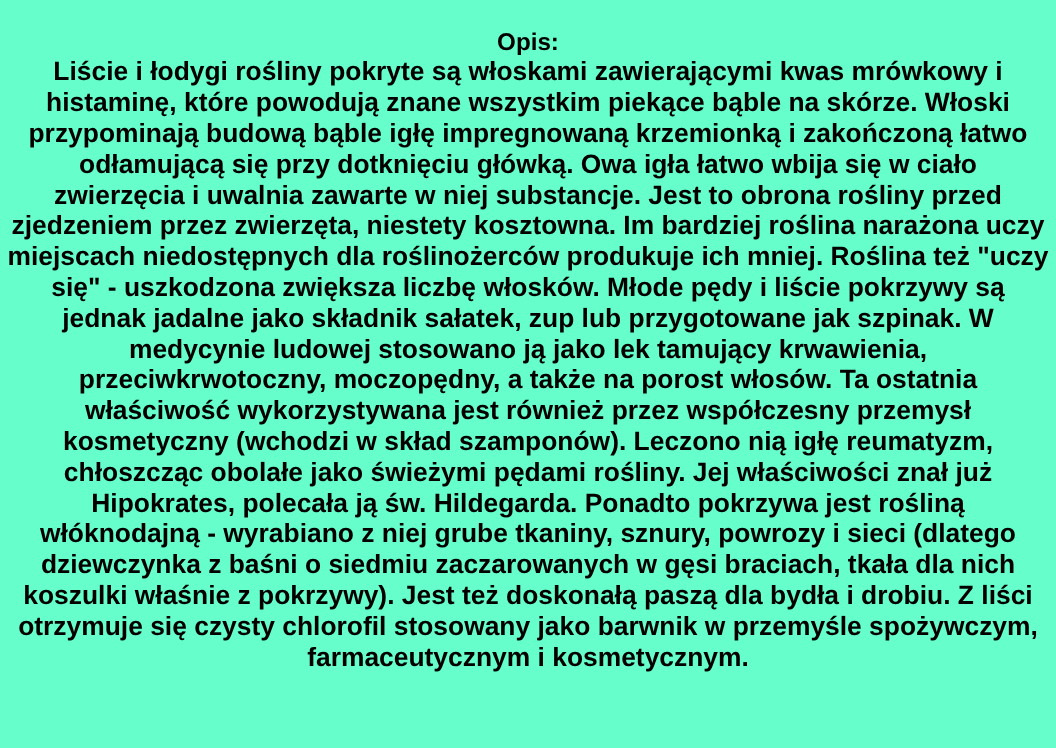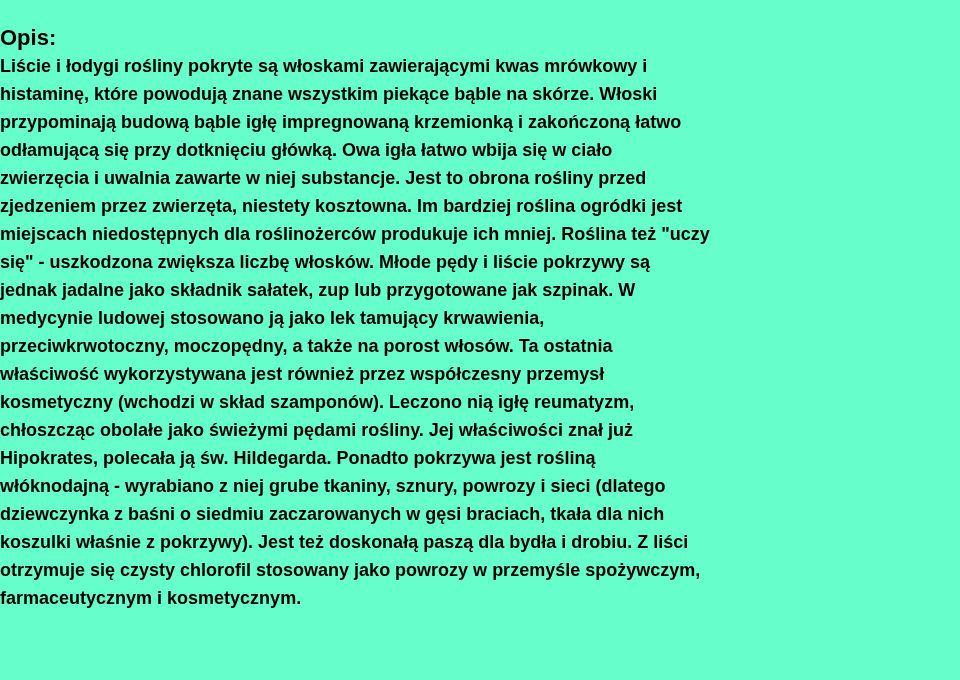--- a/index.html
+++ b/index.html
@@ -10,55 +10,55 @@
     width: 960px;
     height: 680px;
     background: #66ffcc;
     overflow: hidden;
   }
   .page {
     box-sizing: border-box;
     width: 960px;
     height: 680px;
     padding-top: 24px;
-    text-align: left;
+    text-align: center;
     font-family: "Liberation Sans", sans-serif;
     font-weight: 700;
     color: #000000;
   }
   .line {
-    font-size: 18px;
+    font-size: 24px;
     line-height: 28px;
     white-space: nowrap;
   }
   .title {
     font-size: 22px;
     line-height: 28px;
   }
 </style>
 </head>
 <body style="background: rgb(102, 255, 204);">
 
 <div class="page">
   <div class="line title">Opis:</div>
   <div>
       <div class="line">Liście i łodygi rośliny pokryte są włoskami zawierającymi kwas mrówkowy i</div>
       <div class="line">histaminę, które powodują znane wszystkim piekące bąble na skórze. Włoski</div>
       <div class="line">przypominają budową bąble igłę impregnowaną krzemionką i zakończoną łatwo</div>
       <div class="line">odłamującą się przy dotknięciu główką. Owa igła łatwo wbija się w ciało</div>
       <div class="line">zwierzęcia i uwalnia zawarte w niej substancje. Jest to obrona rośliny przed</div>
-      <div class="line">zjedzeniem przez zwierzęta, niestety kosztowna. Im bardziej roślina ogródki jest</div>
+      <div class="line">zjedzeniem przez zwierzęta, niestety kosztowna. Im bardziej roślina narażona uczy</div>
       <div class="line">miejscach niedostępnych dla roślinożerców produkuje ich mniej. Roślina też "uczy</div>
       <div class="line">się" - uszkodzona zwiększa liczbę włosków. Młode pędy i liście pokrzywy są</div>
       <div class="line">jednak jadalne jako składnik sałatek, zup lub przygotowane jak szpinak. W</div>
       <div class="line">medycynie ludowej stosowano ją jako lek tamujący krwawienia,</div>
       <div class="line">przeciwkrwotoczny, moczopędny, a także na porost włosów. Ta ostatnia</div>
       <div class="line">właściwość wykorzystywana jest również przez współczesny przemysł</div>
       <div class="line">kosmetyczny (wchodzi w skład szamponów). Leczono nią igłę reumatyzm,</div>
       <div class="line">chłoszcząc obolałe jako świeżymi pędami rośliny. Jej właściwości znał już</div>
       <div class="line">Hipokrates, polecała ją św. Hildegarda. Ponadto pokrzywa jest rośliną</div>
       <div class="line">włóknodajną - wyrabiano z niej grube tkaniny, sznury, powrozy i sieci (dlatego</div>
       <div class="line">dziewczynka z baśni o siedmiu zaczarowanych w gęsi braciach, tkała dla nich</div>
       <div class="line">koszulki właśnie z pokrzywy). Jest też doskonałą paszą dla bydła i drobiu. Z liści</div>
-      <div class="line">otrzymuje się czysty chlorofil stosowany jako powrozy w przemyśle spożywczym,</div>
+      <div class="line">otrzymuje się czysty chlorofil stosowany jako barwnik w przemyśle spożywczym,</div>
       <div class="line">farmaceutycznym i kosmetycznym.</div>
     </div>
 </div>
 
 </body></html>

